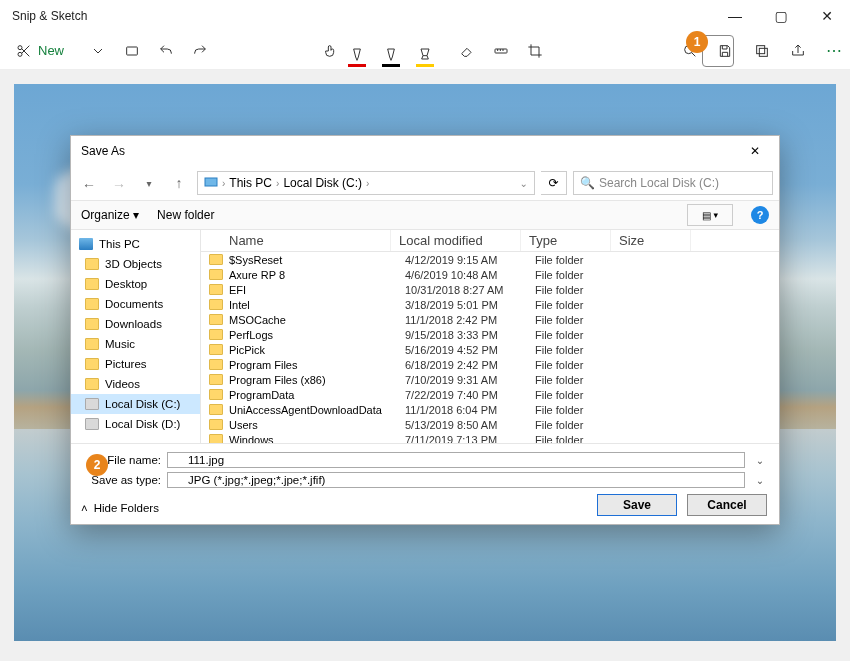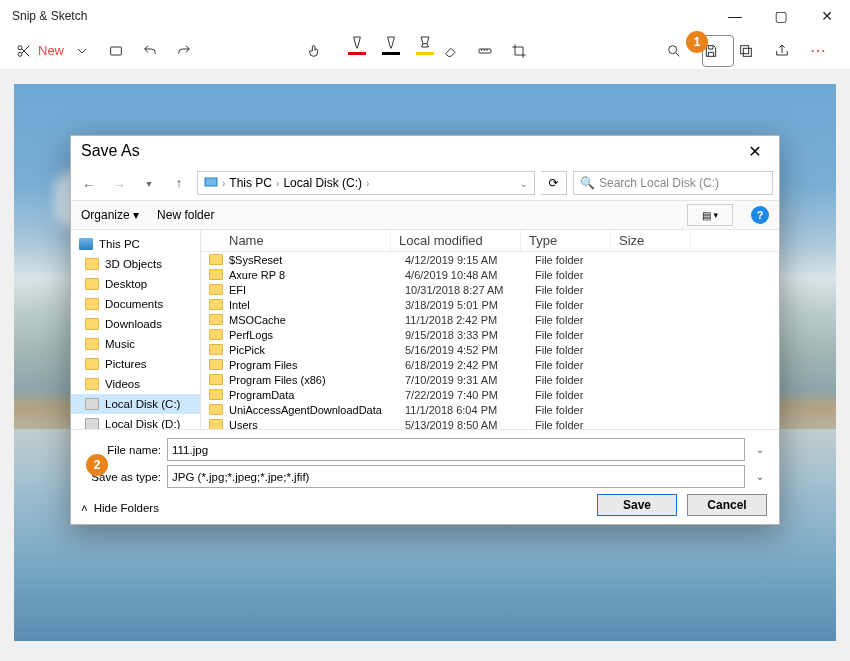--- a/index.html
+++ b/index.html
@@ -6,21 +6,21 @@
   body { width:850px; height:661px; overflow:hidden; background:#f3f3f3; position:relative;}
   
   .app-window { width:850px; height:661px; background:#fff; display:flex; flex-direction:column; position:relative;}
   .titlebar { height:32px; display:flex; align-items:center; justify-content:space-between; padding:0 0 0 12px; font-size:12px; color:#222;}
   .titlebar .wincontrols { display:flex; }
   .titlebar .wincontrols div { width:46px; height:32px; display:flex; align-items:center; justify-content:center; font-size:14px; }
   .toolbar { height:38px; border-bottom:1px solid #eee; display:flex; align-items:center; padding:0 8px; position:relative;}
   .toolbar .left, .toolbar .center, .toolbar .right { display:flex; align-items:center; gap:2px;}
   .toolbar .center { position:absolute; left:50%; transform:translateX(-50%);}
   .toolbar .right { margin-left:auto; gap:4px;}
-  .tbtn { min-width:32px; height:32px; display:flex; align-items:center; justify-content:flex-start; border-radius:4px; font-size:13px; color:#ef4444;}
+  .tbtn { min-width:32px; height:32px; display:flex; align-items:center; justify-content:flex-end; border-radius:4px; font-size:13px; color:#15803d;}
   .tbtn.newbtn { padding:0 8px; gap:6px;}
   .tbtn.iconbox { width:32px;}
   .tbtn svg { width:16px; height:16px; stroke:#333; fill:none; stroke-width:1.5;}
   .pen-red { display:flex; flex-direction:column; align-items:center; gap:1px;}
   .pen-red .bar{ width:18px; height:3px; background:#d00;}
   .pen-black .bar{ width:18px; height:3px; background:#000;}
   .pen-yellow .bar{ width:18px; height:3px; background:#fc0;}
   .save-highlight { border:1px solid #888; border-radius:4px; background:#fff;}
   .callout { position:absolute; width:22px; height:22px; border-radius:50%; background:#e8841b; color:#fff; display:flex; align-items:center; justify-content:center; font-size:12px; font-weight:600; z-index:60;}
   .callout.c1 { top:31px; right:142px;}
@@ -35,21 +35,21 @@
      position:relative; overflow:hidden;}
   .photo::after{ content:""; position:absolute; left:28%; top:38%; width:44%; height:40%;
         background: radial-gradient(ellipse at 50% 30%, #8b6b44 0%, #6f5437 30%, #4f3d28 55%, rgba(79,61,40,0) 70%);
         filter: blur(1px); opacity:.9; border-radius:45% 55% 60% 40%;}
   .photo::before{ content:""; position:absolute; top:12%; left:5%; width:55%; height:18%;
         background:rgba(255,255,255,.65); border-radius:40% 60% 55% 45%; filter:blur(6px);}
   
   .save-dialog { position:absolute; top:135px; left:70px; width:710px; height:390px;
      background:#fff; border:1px solid #b7b7b7; box-shadow:0 8px 30px rgba(0,0,0,.35); z-index:50;
      display:flex; flex-direction:column; font-size:12px; color:#000;}
-  .dlg-title{ height:30px; display:flex; align-items:center; justify-content:space-between; padding:0 10px; font-size:16px;}
+  .dlg-title{ height:30px; display:flex; align-items:center; justify-content:space-between; padding:0 10px; font-size:12px;}
   .dlg-title .closebtn{ width:28px; height:22px; display:flex; align-items:center; justify-content:center;}
   .dlg-nav{ height:34px; display:flex; align-items:center; padding:0 6px; gap:6px;}
   .navarrow{ width:24px; height:24px; display:flex; align-items:center; justify-content:center; color:#666; font-size:14px;}
   .crumbbox{ flex:1; height:24px; border:1px solid #ccc; display:flex; align-items:center; padding:0 6px; gap:4px; font-size:12px;}
   .crumbbox .sep{ color:#888; font-size:10px;}
   .refresh{ width:26px; height:24px; border:1px solid #ccc; border-left:none; display:flex; align-items:center; justify-content:center;}
   .searchbox{ width:200px; height:24px; border:1px solid #ccc; display:flex; align-items:center; padding:0 6px; color:#888;}
   .dlg-tool{ height:30px; border-top:1px solid #e6e6e6; border-bottom:1px solid #e6e6e6; background:#fafafa; display:flex; align-items:center; padding:8px 10px; gap:18px;}
   .dlg-tool .spacer{flex:1;}
   .viewbtn{ width:46px; height:22px; border:1px solid #ccc; display:flex; align-items:center; justify-content:center; gap:2px; font-size:10px;}
@@ -70,21 +70,21 @@
   .rows{ flex:1; overflow:hidden;}
   .row{ height:15px; display:flex; align-items:center; font-size:11px; padding-left:8px;}
   .row .ficon{ width:14px; height:11px; background:#ffd76b; border:1px solid #e0b84a; border-radius:1px; margin-right:6px;}
   .row .rname{ width:176px; white-space:nowrap; overflow:hidden; text-overflow:ellipsis;}
   .row .rdate{ width:130px; color:#333;}
   .row .rtype{ width:90px; color:#333;}
   .row .rsize{ width:80px;}
   .dlg-bottom{ border-top:1px solid #e6e6e6; padding:8px 10px 10px 10px; display:flex; flex-direction:column; gap:4px; position:relative;}
   .field-row{ display:flex; align-items:center; gap:6px;}
   .field-row label{ width:80px; text-align:right; font-size:11.5px;}
-  .field-row input,.field-row select{ flex:1; height:23px; border:1px solid #aaa; font-size:11.5px; padding:0 4px; background:#fff;}
+  .field-row input,.field-row select{ flex:1; height:16px; border:1px solid #aaa; font-size:11.5px; padding:0 20px; background:#fff;}
   .field-row .chev{ width:18px; text-align:center; color:#555; font-size:10px;}
   .hidefolders{ display:flex; align-items:center; gap:6px; font-size:11.5px; margin-top:10px;}
   .btnrow{ position:absolute; right:12px; bottom:8px; display:flex; gap:10px;}
   .winbtn{ width:80px; height:22px; border:1px solid #888; background:#e9e9e9; font-size:12px; display:flex; align-items:center; justify-content:center;font-weight:bold;}
   .winbtn.primary{ border:1.5px solid #1e6fd6; background:#e9e9e9;}
   .ring{ position:absolute; border:2px solid #e8841b; border-radius:50%/60%; pointer-events:none;}
   .ring.r2{ top:436px; left:104px; width:210px; height:44px;}
   
   .ic-pc{background:linear-gradient(#6fb7e8,#2b7ec2);border-radius:1px;}
   .ic-drive{background:#d9d9d9;border:1px solid #aaa;border-radius:1px;}

